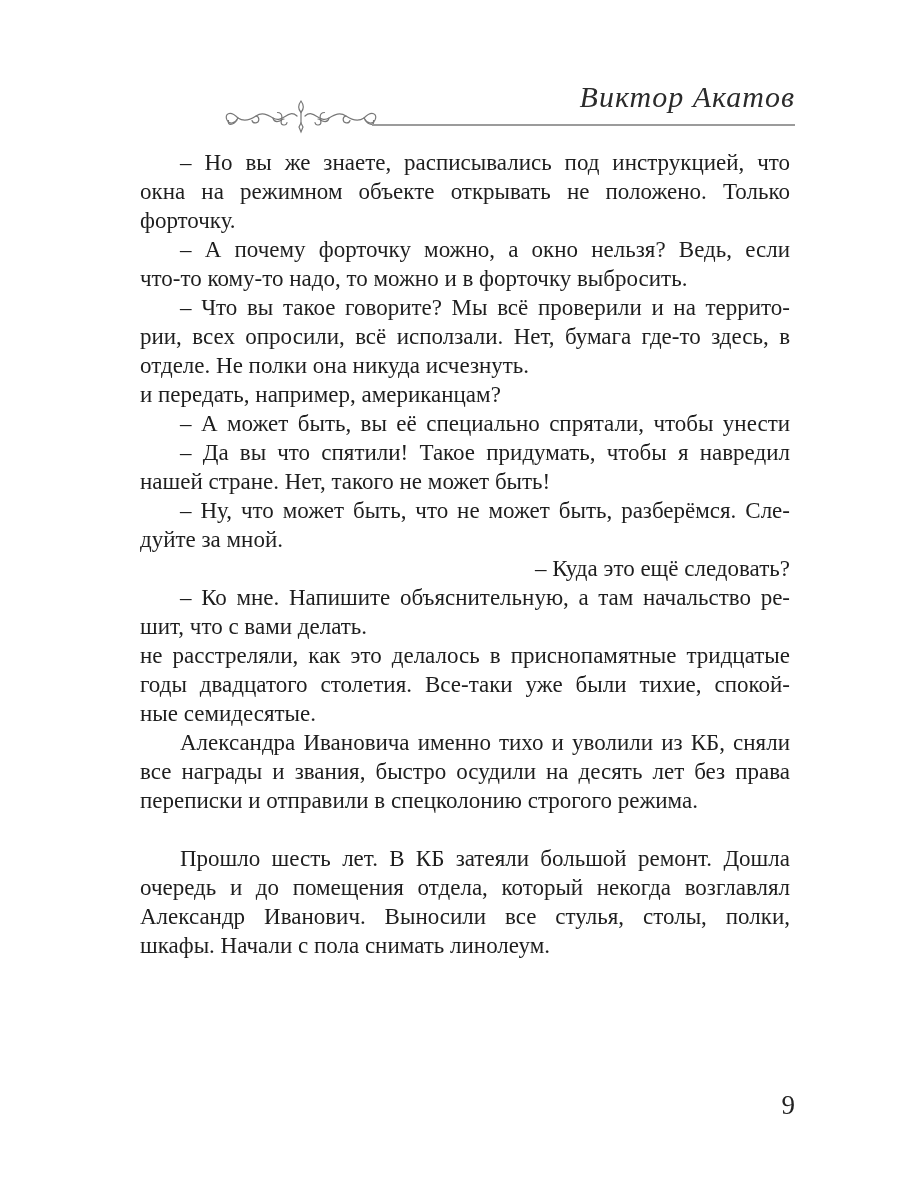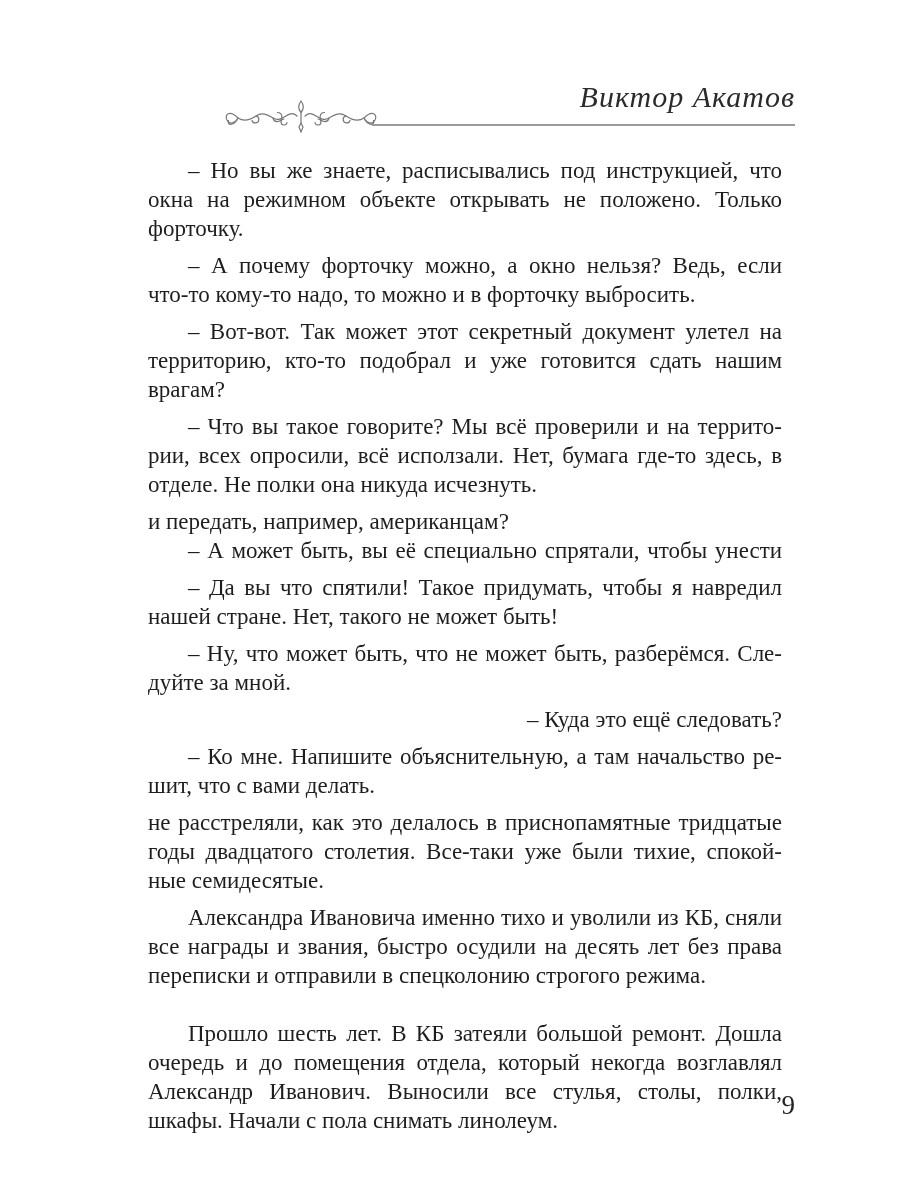--- a/index.html
+++ b/index.html
@@ -46,21 +46,21 @@
   }
   
   .body-text {
     position: absolute;
     left: 140px;
     top: 148px;
     width: 650px;
     font-size: 23px;
     line-height: 29px;
   }
-  .para { margin: 8px; }
+  .para { margin: 0; }
   .para.gap-before { margin-top: 29px; }
   .line {
     height: 29px;
     overflow: hidden;
     white-space: nowrap;
   }
   .line.just {
     white-space: normal;
     text-align: justify;
     text-align-last: justify;
@@ -115,25 +115,20 @@
       <div class="para">
         <div class="line indent just">– Но вы же знаете, расписывались под инструкцией, что</div>
         <div class="line just">окна на режимном объекте открывать не положено. Только</div>
         <div class="line">форточку.</div>
       </div>
       <div class="para">
         <div class="line indent just">– А почему форточку можно, а окно нельзя? Ведь, если</div>
         <div class="line">что-то кому-то надо, то можно и в форточку выбросить.</div>
       </div>
       <div class="para">
-        <div class="line indent just">– Вот-вот. Так может этот секретный документ улетел на</div>
-        <div class="line just">территорию, кто-то подобрал и уже готовится сдать нашим</div>
-        <div class="line">врагам?</div>
-      </div>
-      <div class="para">
         <div class="line indent just">– Что вы такое говорите? Мы всё проверили и на террито-</div>
         <div class="line just">рии, всех опросили, всё исползали. Нет, бумага где-то здесь, в</div>
         <div class="line">отделе. Не полки она никуда исчезнуть.</div>
       </div>
       <div class="para">
         <div class="line">и передать, например, американцам?</div>
         <div class="line indent just">– А может быть, вы её специально спрятали, чтобы унести</div>
       </div>
       <div class="para">
         <div class="line indent just">– Да вы что спятили! Такое придумать, чтобы я навредил</div>

